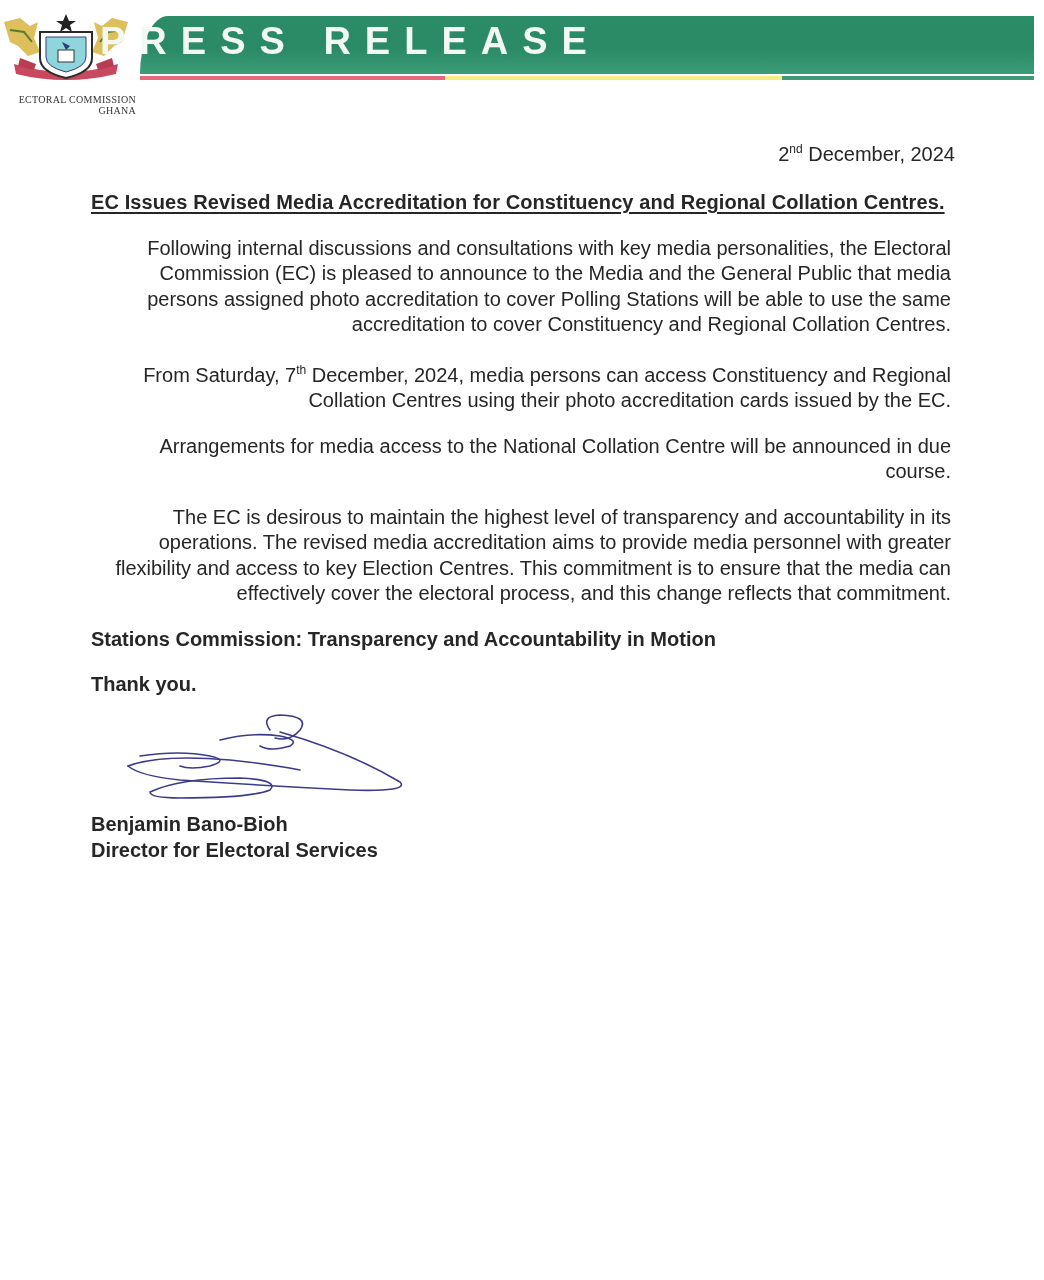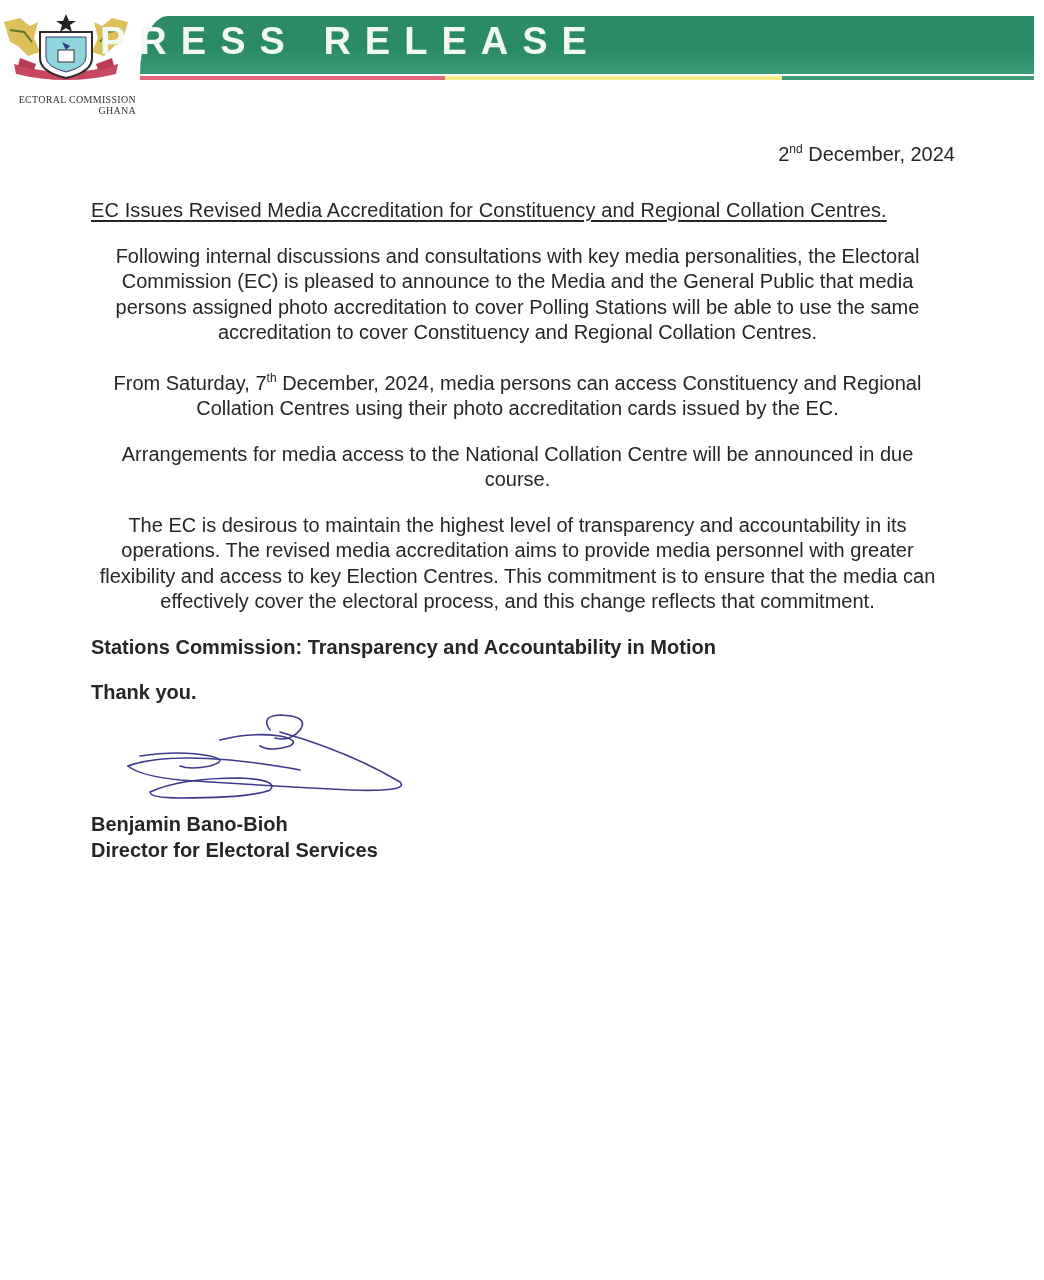--- a/index.html
+++ b/index.html
@@ -12,22 +12,22 @@
   .banner-title { position: absolute; left: 0; right: 0; top: 3px; text-align: left; padding-left: 0; color: #f2f8f4; font-family: "Liberation Sans", sans-serif; font-size: 38px; font-weight: 700; letter-spacing: 14px; line-height: 44px; transform: translateX(-40px); }
   .stripe { position: absolute; top: 76px; height: 4px; }
   .stripe-red { left: 140px; width: 305px; background: #e5697a; }
   .stripe-yellow { left: 445px; width: 337px; background: #f7ec86; }
   .stripe-green { left: 782px; width: 252px; background: #3f9a77; }
 
   
   .date { position: absolute; right: 89px; top: 142px; font-size: 20px; color: #262626; }
   .date sup { font-size: 12px; vertical-align: 8px; }
   .content { position: absolute; left: 91px; top: 190px; width: 864px; font-size: 20px; line-height: 25.5px; color: #262626; }
-  .headline { font-weight: 400; text-decoration: underline; text-decoration-thickness: 2px; text-underline-offset: 3px; text-align: justify; margin: 8px 0 20px 0; letter-spacing: 0.1px; }
-  .para { margin: 0 11px 20px 0; text-align: center; }
+  .headline { font-weight: 700; text-decoration: underline; text-decoration-thickness: 2px; text-underline-offset: 3px; text-align: justify; margin: 0 0 20px 0; letter-spacing: 0.1px; }
+  .para { margin: 0 4px 20px 0; text-align: right; }
   .para sup { font-size: 12px; vertical-align: 8px; }
   .motto { font-weight: 700; margin: 0 0 20px 0; }
   .thanks { margin: 0; font-weight: bold; }
   .signature { position: absolute; left: 120px; top: 712px; width: 300px; height: 92px; }
   .signer { position: absolute; left: 91px; top: 812px; font-size: 20px; line-height: 25.5px; color: #262626; }
   .signer div { margin: 0; font-weight: bold; }
 </style>
 </head>
 <body>
 

